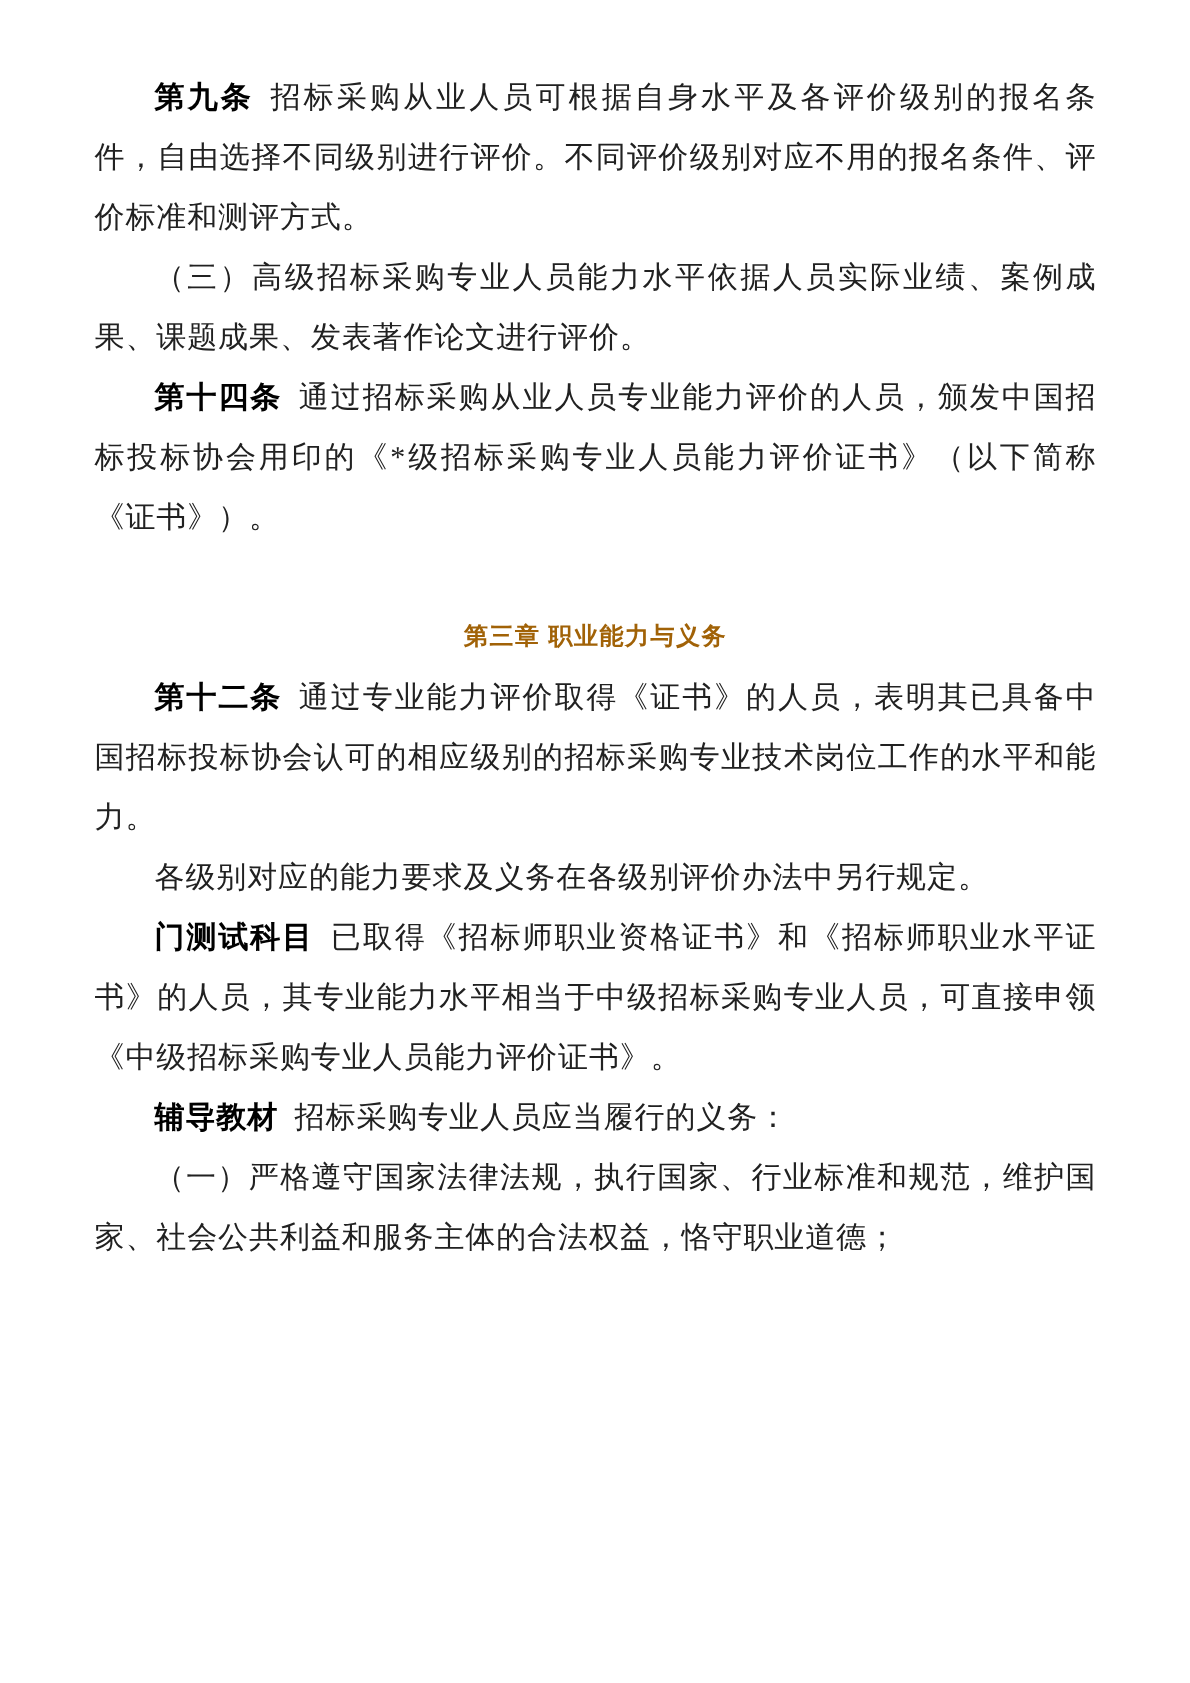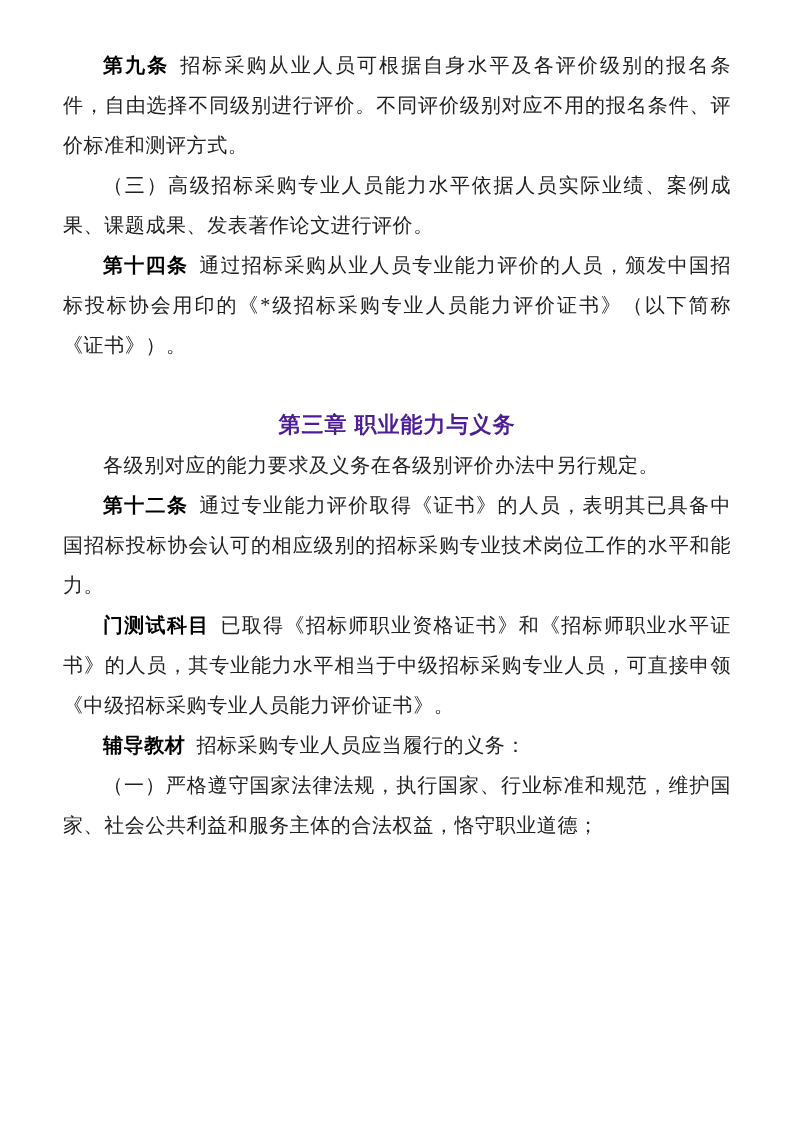--- a/index.html
+++ b/index.html
@@ -27,49 +27,49 @@
     letter-spacing: 0.6px;
   }
   .art-label {
     font-weight: 700;
     color: #000000;
     margin-right: 0.55em;
     font-family: "Liberation Sans", "DejaVu Sans", sans-serif;
   }
   .chapter {
     margin: 40px 0 0 0;
-    font-size: 22px;
+    font-size: 16px;
     line-height: 40px;
     text-align: center;
     text-indent: 0;
     font-weight: 700;
-    color: #4c1d95;
+    color: #a16207;
     font-family: "Liberation Sans", "DejaVu Sans", sans-serif;
     letter-spacing: 1px;
   }
 </style>
 </head>
 <body>
 
 <div class="page">
 
   <p class="para"><b class="art-label">第九条</b><span class="txt">招标采购从业人员可根据自身水平及各评价级别的报名条件，自由选择不同级别进行评价。不同评价级别对应不用的报名条件、评价标准和测评方式。</span></p>
 
 
 
   <p class="para"><span class="txt">（三）高级招标采购专业人员能力水平依据人员实际业绩、案例成果、课题成果、发表著作论文进行评价。</span></p>
 
 
   <p class="para"><b class="art-label">第十四条</b><span class="txt">通过招标采购从业人员专业能力评价的人员，颁发中国招标投标协会用印的《*级招标采购专业人员能力评价证书》（以下简称《证书》）。</span></p>
 
   <h2 class="chapter">第三章 职业能力与义务</h2>
 
+  <p class="para"><b class="art-label">第十二条</b><span class="txt">通过专业能力评价取得《证书》的人员，表明其已具备中国招标投标协会认可的相应级别的招标采购专业技术岗位工作的水平和能力。</span></p>
+
   <p class="para"><span class="txt">各级别对应的能力要求及义务在各级别评价办法中另行规定。</span></p>
-
-  <p class="para"><b class="art-label">第十二条</b><span class="txt">通过专业能力评价取得《证书》的人员，表明其已具备中国招标投标协会认可的相应级别的招标采购专业技术岗位工作的水平和能力。</span></p>
 
   <p class="para"><b class="art-label">门测试科目</b><span class="txt">已取得《招标师职业资格证书》和《招标师职业水平证书》的人员，其专业能力水平相当于中级招标采购专业人员，可直接申领《中级招标采购专业人员能力评价证书》。</span></p>
 
   <p class="para"><b class="art-label">辅导教材</b><span class="txt">招标采购专业人员应当履行的义务：</span></p>
 
   <p class="para"><span class="txt">（一）严格遵守国家法律法规，执行国家、行业标准和规范，维护国家、社会公共利益和服务主体的合法权益，恪守职业道德；</span></p>
 
 </div>
 
 </body></html>

